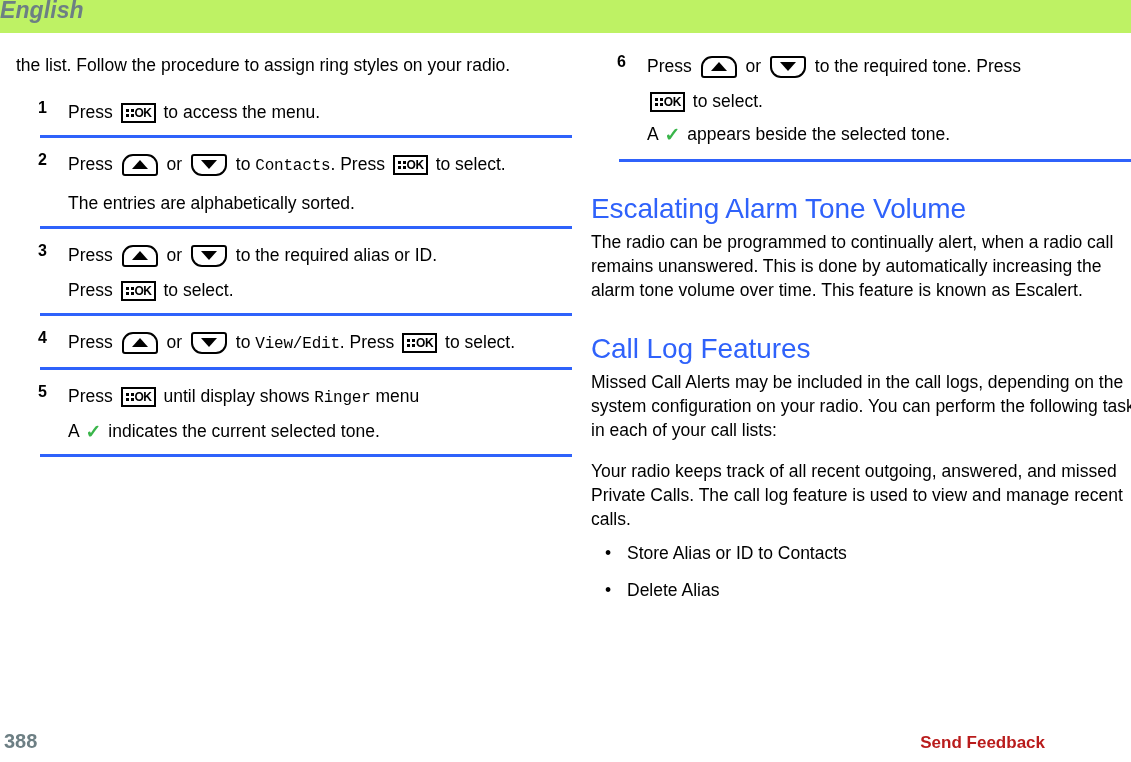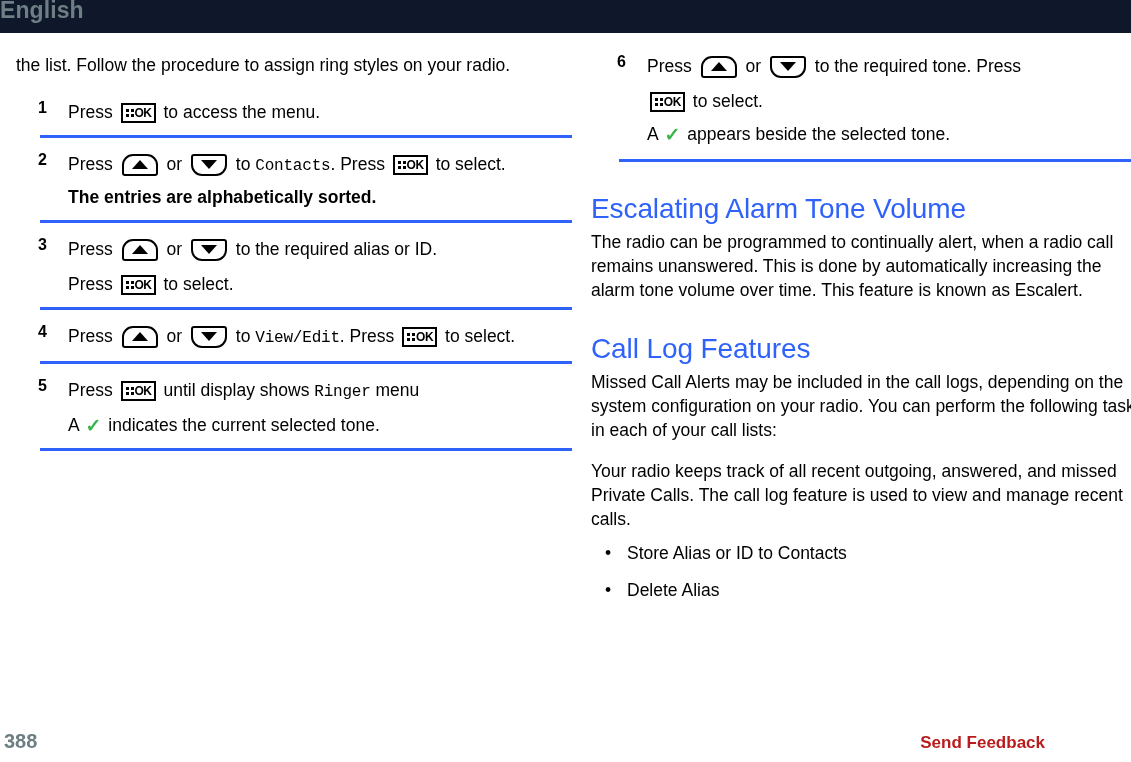--- a/index.html
+++ b/index.html
@@ -15,21 +15,22 @@
     overflow: hidden;
     position: relative;
   }
 
   
   .page-header {
     position: absolute;
     top: 0; left: 0;
     width: 1131px;
     height: 33px;
-    background: #0f172a;
+    background: #bef264;
+    font-style: italic;
   }
   .page-header .lang {
     position: absolute;
     left: 0px;
     top: -3px;
     font-size: 23px;
     font-weight: bold;
     color: #6d7f84;
     letter-spacing: 0.1px;
   }
@@ -267,21 +268,21 @@
 
       <li class="step">
         <span class="num">2</span>
         <span class="step-body">
           <span class="para"><span>Press </span><span class="icon-key up"><span class="tri"></span></span><span> or </span><span class="icon-key down"><span class="tri"></span></span><span> to </span><span class="mono">Contacts</span><span>. Press </span><span class="icon-ok"><span class="grid">
                   <i></i>
                   <i></i>
                   <i></i>
                   <i></i>
                 </span><span class="ok">OK</span></span><span> to select.</span></span>
-          <span class="para" style="margin-top:4px;font-weight:bold;">The entries are alphabetically sorted.</span>
+          <span class="para" style="margin-top:10px;">The entries are alphabetically sorted.</span>
         </span>
       </li>
       <div class="rule"></div>
 
       <li class="step">
         <span class="num">3</span>
         <span class="step-body">
           <span class="para"><span>Press </span><span class="icon-key up"><span class="tri"></span></span><span> or </span><span class="icon-key down"><span class="tri"></span></span><span> to the required alias or ID.</span></span>
           <span class="para" style="margin-top:8px;"><span>Press </span><span class="icon-ok"><span class="grid">
                   <i></i>

